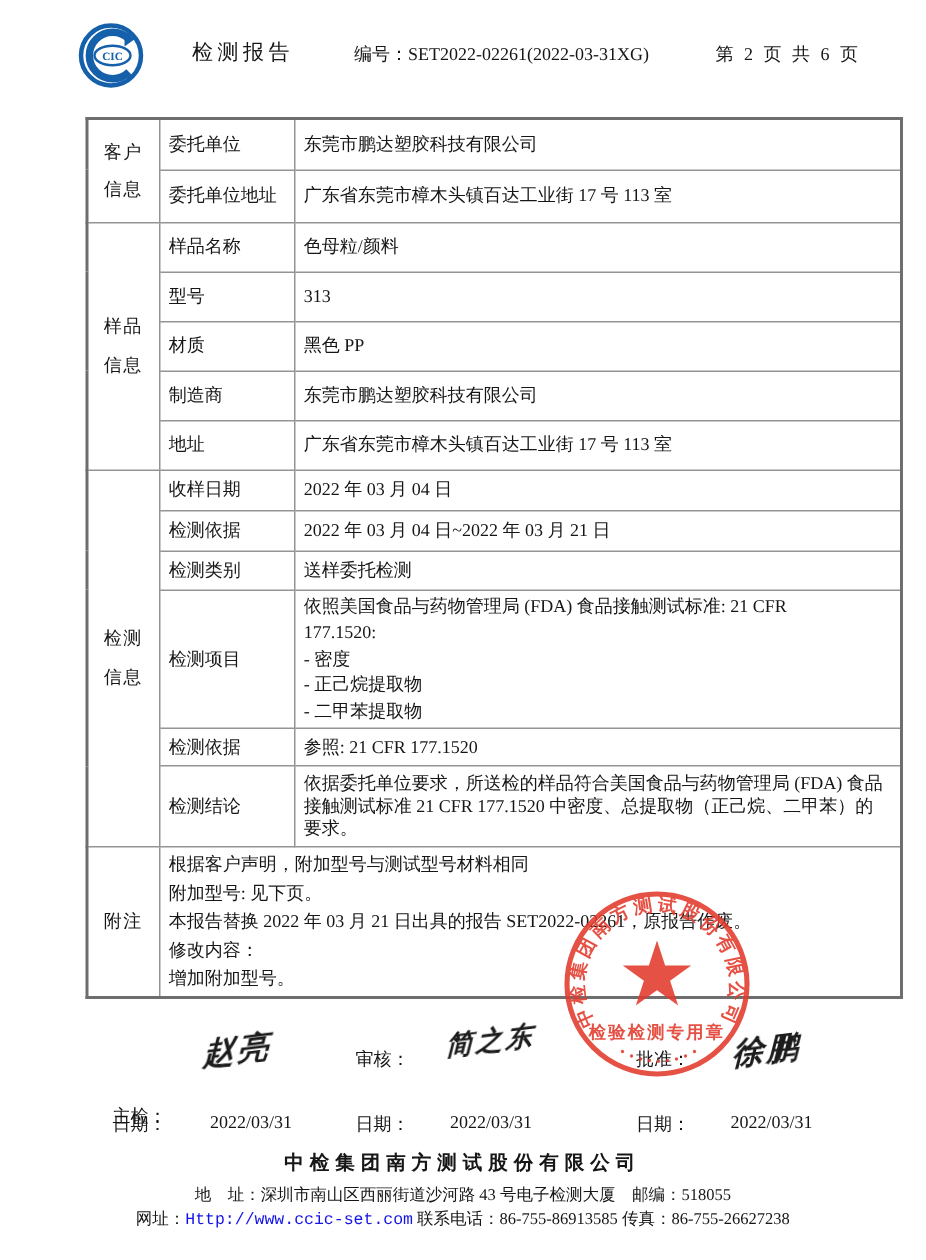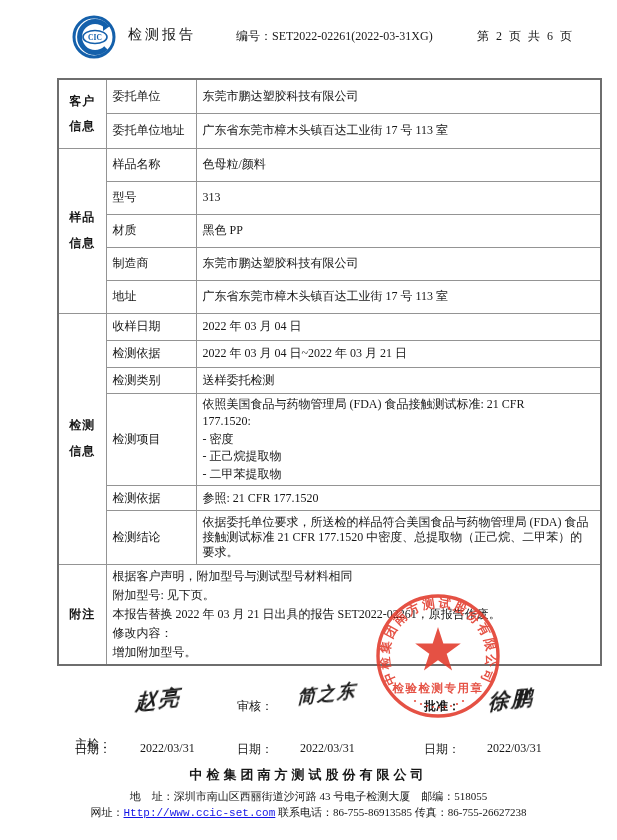--- a/index.html
+++ b/index.html
@@ -21,21 +21,21 @@
     position:absolute; left:57px; top:78px; width:543px;
     border-collapse:collapse; table-layout:fixed;
     border:2px solid #6e6e6e;
   }
   table.main td {
     border:1px solid #949494;
     font-size:12px; vertical-align:middle;
     padding:2px 6px; overflow:hidden;
   }
   td.sec { text-align:center; padding:0; }
-  .seclabel { width:2.4em; margin:0 auto; line-height:2.1; letter-spacing:1px; text-align:center;font-weight:bold; }
+  .seclabel { width:2.4em; margin:0 auto; line-height:2.1; letter-spacing:1px; text-align:center; }
   td.f { padding-left:9px;font-family:Liberation Serif, serif; }
   td.v { padding-left:13px; }
   tr.h34{height:34px} tr.h35{height:35px} tr.h33{height:33px}
   tr.h27{height:27px} tr.h26{height:26px} tr.h88{height:88px}
   tr.h25{height:25px} tr.h44{height:44px} tr.h96{height:96px}
   .mlines div { line-height:17.6px; }
   .nlines div { line-height:19px; }
   .wrapv { line-height:14.8px; padding:2px 0; }
 
   
@@ -44,26 +44,26 @@
                transform:rotate(-7deg) skewX(-8deg); letter-spacing:2px; filter:blur(.2px); }
   .date-val  { font-size:12px; }
 
   
   .stamp { left:373px; top:591px; width:130px; height:130px; opacity:.88; z-index:6; pointer-events:none; }
 
   
   .ft-company { left:0; top:766px; width:617px; text-align:center; font-size:13px; font-weight:bold; letter-spacing:4px; }
   .ft-line1   { left:0; top:789px; width:617px; text-align:center; font-size:11px; }
   .ft-line2   { left:0; top:805px; width:617px; text-align:center; font-size:11px; }
-  .link { color:#1414e6; text-decoration:underline; font-family:"Liberation Mono","DejaVu Sans Mono",monospace; font-size:11px; }
+  .link { color:#1414e6; font-family:"Liberation Mono","DejaVu Sans Mono",monospace; font-size:11px; }
 </style>
 </head>
 <body>
 
-<div class="abs" style="left:70px; top:13px; width:48px; height:48px;">
+<div class="abs" style="left:50px; top:13px; width:48px; height:48px;">
   <svg width="48" height="48" viewBox="0 0 48 48">
     <circle cx="24" cy="24" r="20" fill="none" stroke="#1460ab" stroke-width="3"></circle>
     <path d="M 36 13 A 15.5 15.5 0 1 0 36 35" fill="none" stroke="#1460ab" stroke-width="5"></path>
     <path d="M 33 9 L 40 13 L 33 18 Z" fill="#1460ab"></path>
     <ellipse cx="25" cy="24" rx="12" ry="6.5" fill="#ffffff" stroke="#1460ab" stroke-width="1.6"></ellipse>
     <text x="25" y="27" text-anchor="middle" font-size="7.5" font-weight="bold" fill="#1460ab" font-family="Liberation Serif, serif">CIC</text>
   </svg>
 </div>
 <div class="abs hdr-title">检测报告</div>
 <div class="abs hdr-no"><span>编号：</span><span>SET2022-02261(2022-03-31XG)</span></div>
@@ -161,21 +161,21 @@
       <div>增加附加型号。</div>
     </td>
   </tr>
 </tbody>
   </table>
 
 <div class="abs sig-label" style="left:75px; top:736px;">主检：</div>
 <div class="abs sig-name" style="left:135px; top:686px;">赵亮</div>
 <div class="abs sig-label" style="left:237px; top:698px;">审核：</div>
 <div class="abs sig-name" style="left:297px; top:682px; font-size:18px;">简之东</div>
-<div class="abs sig-label" style="left:424px; top:698px;font-weight:bold;">批准：</div>
+<div class="abs sig-label" style="left:424px; top:698px;">批准：</div>
 <div class="abs sig-name" style="left:488px; top:686px;">徐鹏</div>
 
 <div class="abs sig-label" style="left:75px; top:741px;">日期：</div>
 <div class="abs date-val" style="left:140px; top:741px;">2022/03/31</div>
 <div class="abs sig-label" style="left:237px; top:741px;">日期：</div>
 <div class="abs date-val" style="left:300px; top:741px;">2022/03/31</div>
 <div class="abs sig-label" style="left:424px; top:741px;">日期：</div>
 <div class="abs date-val" style="left:487px; top:741px;">2022/03/31</div>
 
 <div class="abs stamp">

